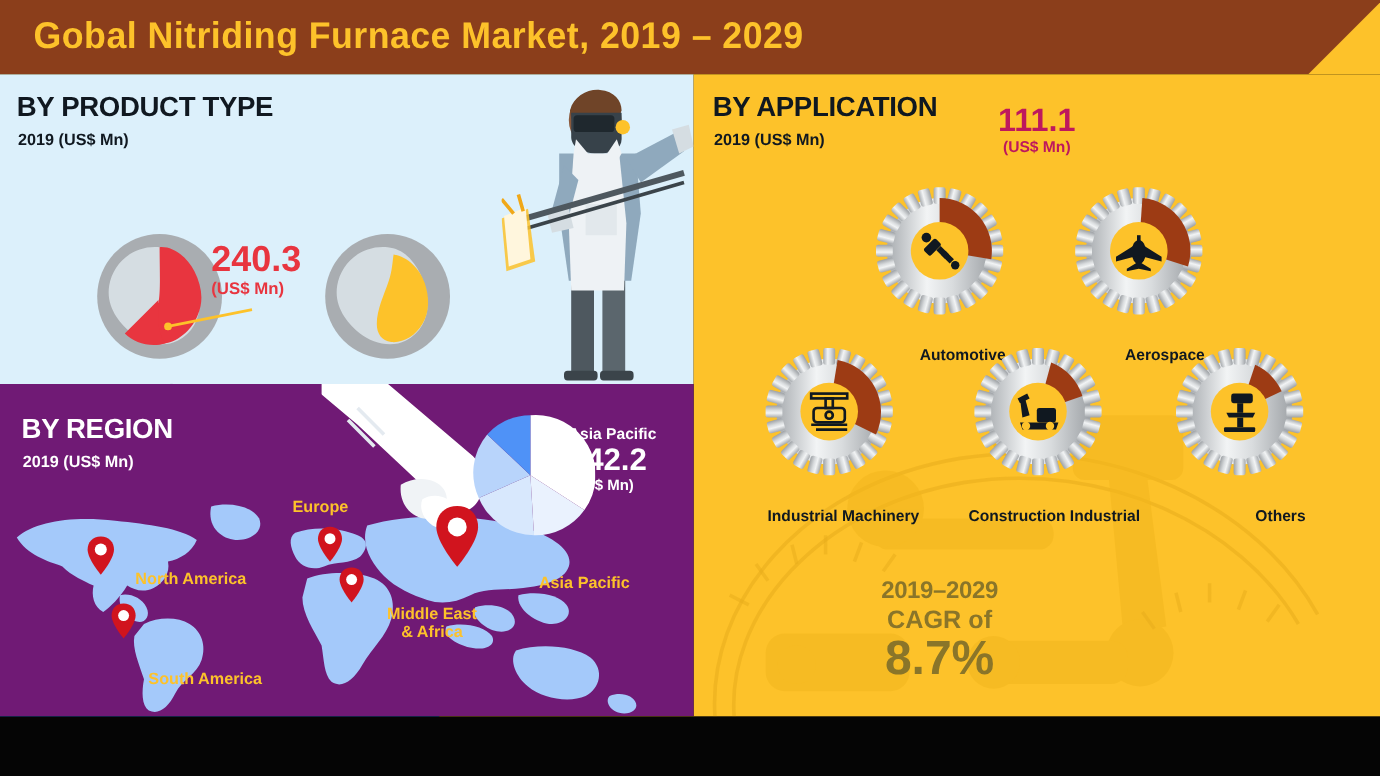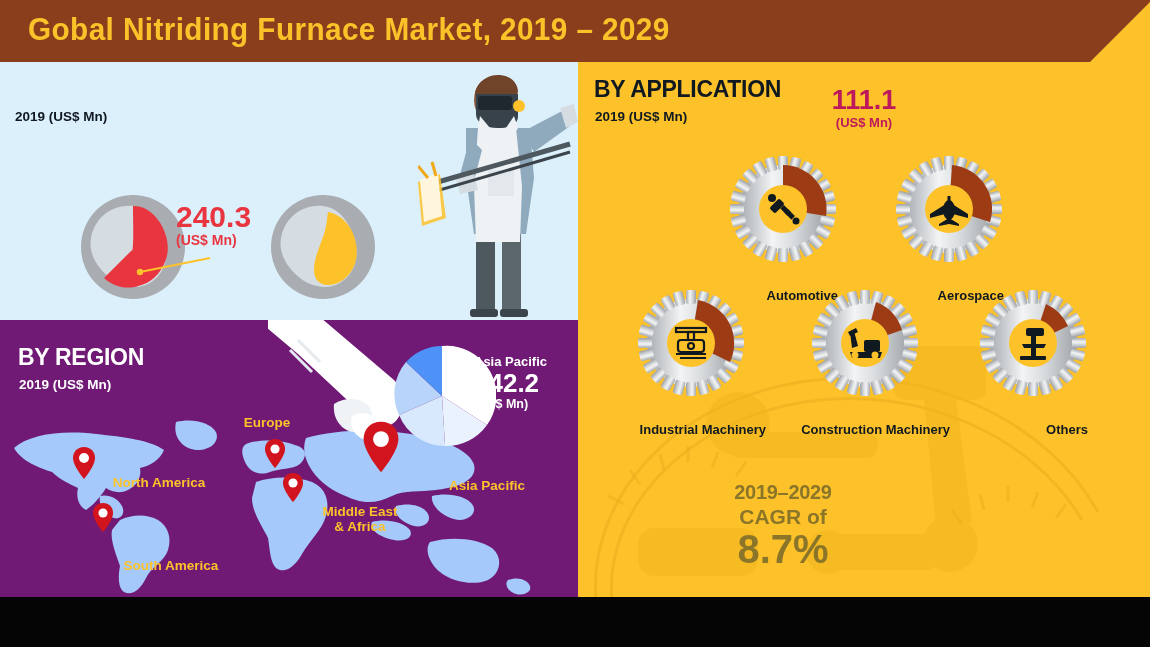--- a/index.html
+++ b/index.html
@@ -64,20 +64,21 @@
 <body>
 
 <div id="page">
 
   <div id="header">
     <div id="header-banner"></div>
     <div id="header-title">Gobal Nitriding Furnace Market, 2019 – 2029</div>
   </div>
 
   <div id="panel-product">
+    <div id="prod-title" class="sec-title">BY PRODUCT TYPE</div>
     <div id="prod-sub" class="sec-sub">2019 (US$ Mn)</div>
 
     <svg class="blob-wrap" style="left:58px;top:130px;" width="150" height="110" viewBox="0 0 150 110">
       <circle cx="75" cy="55" r="52" fill="#a9adb1"></circle>
       <path d="M75 14 C52 12 36 28 33 46 C30 64 42 78 52 86 C62 94 78 98 90 92 C104 85 110 70 108 56 C106 40 96 16 75 14 Z" fill="#d5dde2"></path>
       <path d="M75 14 C86 13 98 22 104 34 C110 46 112 58 107 70 C103 81 92 92 80 94 C70 96 61 92 56 85 C62 76 70 68 74 60 C76 52 75 30 75 14 Z" fill="#e8353f"></path>
       <path d="M74 58 L46 86 C54 94 68 98 80 94 C72 84 74 70 74 58 Z" fill="#e8353f"></path>
     </svg>
     <div class="blob-label" style="left:42px;top:257px;">
       <span>Thermal Gas</span><br>
@@ -340,21 +341,21 @@
       <circle cx="55" cy="55" r="24" fill="#fdc22a"></circle>
       <g fill="#101820">
         <rect x="54" y="52" width="16" height="12" rx="2"></rect>
         <path d="M40 64 L72 64 L70 70 L42 70 Z"></path>
         <path d="M42 60 L40 44 L44 43 L48 58 Z"></path>
         <path d="M38 44 L46 40 L48 44 L40 48 Z"></path>
         <circle cx="45" cy="67" r="3.5" fill="#fdc22a"></circle>
           <circle cx="65" cy="67" r="3.5" fill="#fdc22a"></circle>
       </g>
     </svg>
-    <div class="gear-label" style="left:202px;top:342px;width:170px;">Construction Machinery</div>
+    <div class="gear-label" style="left:202px;top:342px;width:170px;">Construction Industrial</div>
 
     <svg class="gear" style="left:400px;top:226px;" width="110" height="110" viewBox="0 0 110 110">
       <g fill="url(#gearGrad)">
         <circle cx="55" cy="55" r="44"></circle>
         <g>
           <rect x="50" y="2" width="10" height="14" rx="2"></rect>
             <rect x="50" y="2" width="10" height="14" rx="2" transform="rotate(30 55 55)"></rect>
           <rect x="50" y="2" width="10" height="14" rx="2" transform="rotate(60 55 55)"></rect>
             <rect x="50" y="2" width="10" height="14" rx="2" transform="rotate(90 55 55)"></rect>
           <rect x="50" y="2" width="10" height="14" rx="2" transform="rotate(120 55 55)"></rect>

